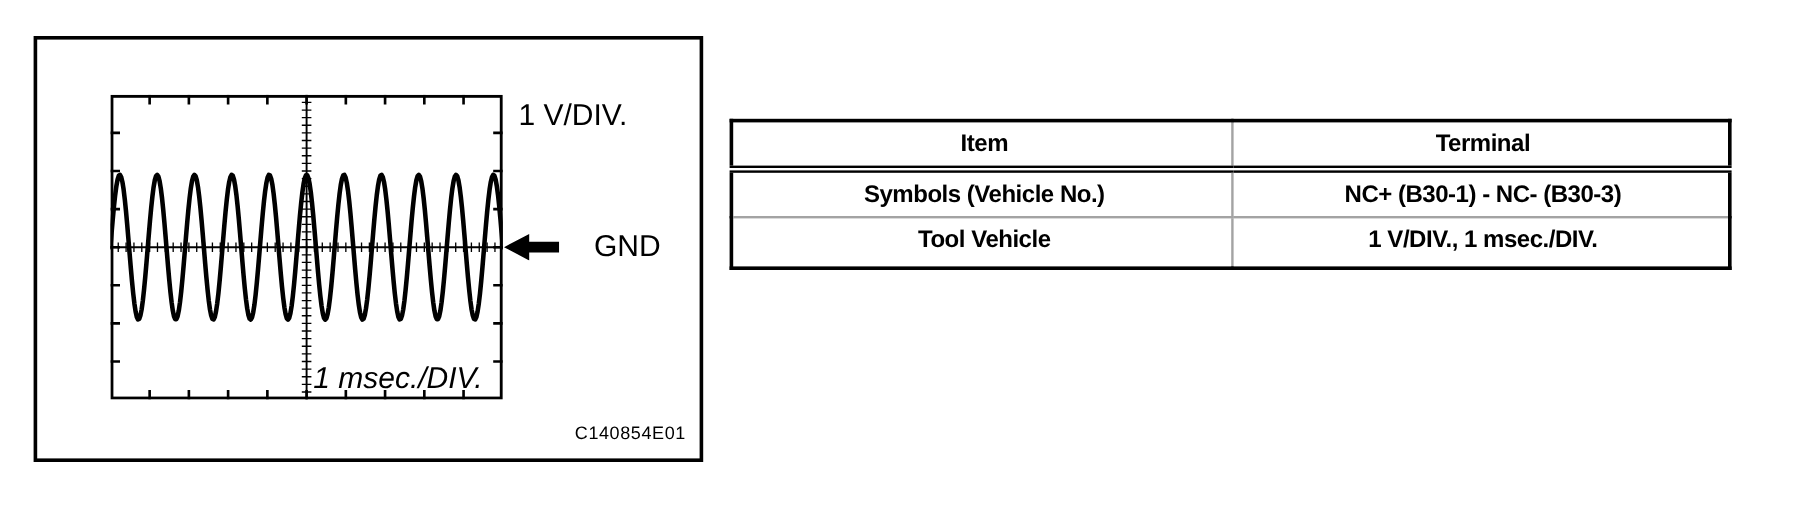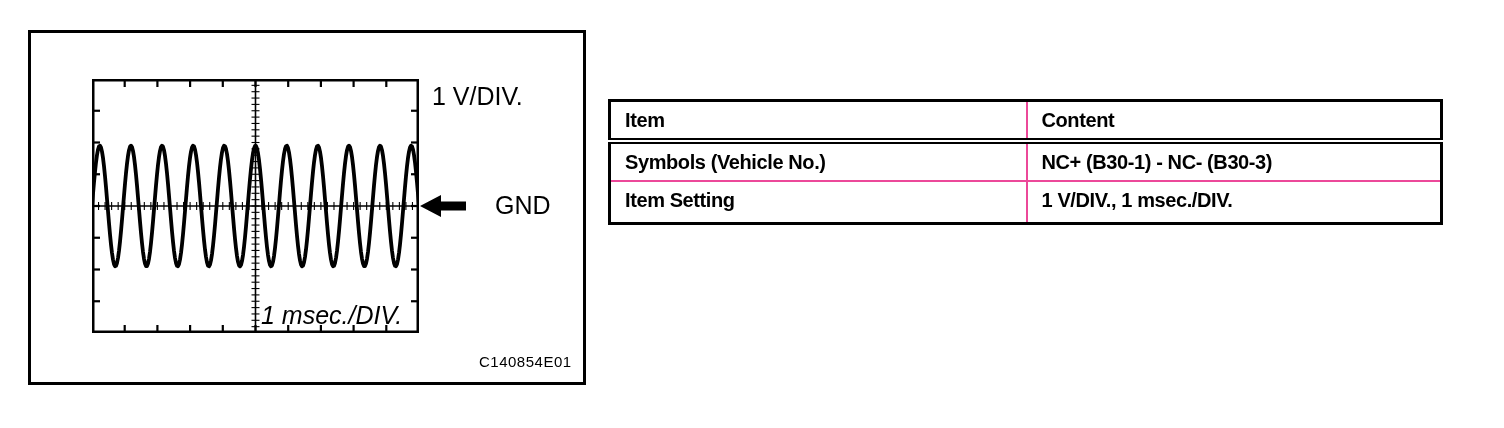--- a/index.html
+++ b/index.html
@@ -23,23 +23,23 @@
   .ref-title{
     position:absolute;left:733px;top:42px;
     font-size:30px;font-weight:bold;letter-spacing:-0.5px;white-space:nowrap;
   }
   .ref-table{
     position:absolute;left:608px;top:88px;width:835px;
     border-collapse:collapse;table-layout:fixed;background:#fff;
     border:3px solid #000;
   }
   .ref-table th,.ref-table td{
-    border:2px solid #ec4899;
+    border:2px solid #a3a3a3;
     font-size:20px;font-weight:bold;letter-spacing:-0.4px;
-    line-height:24px;text-align:left;vertical-align:top;
+    line-height:24px;text-align:center;vertical-align:top;
     padding:6px 10px 4px 14px;
   }
   .ref-table thead th{border-bottom:6px double #000;height:26px;}
   .ref-table tr.row-sm td{height:26px;}
   .ref-table tr.row-md td{height:30px;}
   .ref-table tr.row-lg td{height:84px;}
 </style>
 </head>
 <body>
 
@@ -187,33 +187,33 @@
 
 
   <table class="ref-table">
     <colgroup>
         <col style="width:417px">
         <col>
       </colgroup>
     <thead>
       <tr>
         <th>Item</th>
-        <th>Content</th>
+        <th>Terminal</th>
       </tr>
     </thead>
     <tbody>
       <tr class="row-sm">
         <td>Symbols (Vehicle No.)</td>
         <td>
           <div>NC+ (B30-1) - NC- (B30-3)</div>
           <div></div>
         </td>
       </tr>
       <tr class="row-md">
-        <td>Item Setting</td>
+        <td>Tool Vehicle</td>
         <td>
           <div>1 V/DIV., 1 msec./DIV.</div>
           <div></div>
         </td>
       </tr>
     </tbody>
   </table>
 </div>
 
 </body></html>

